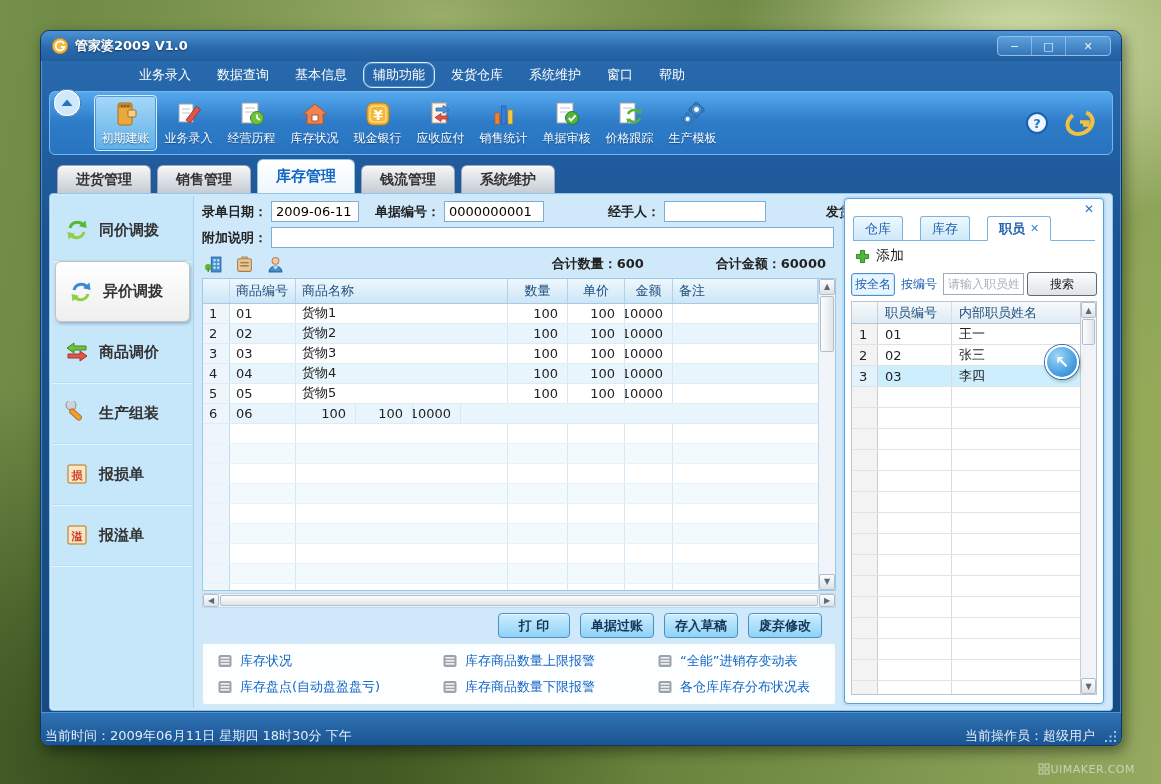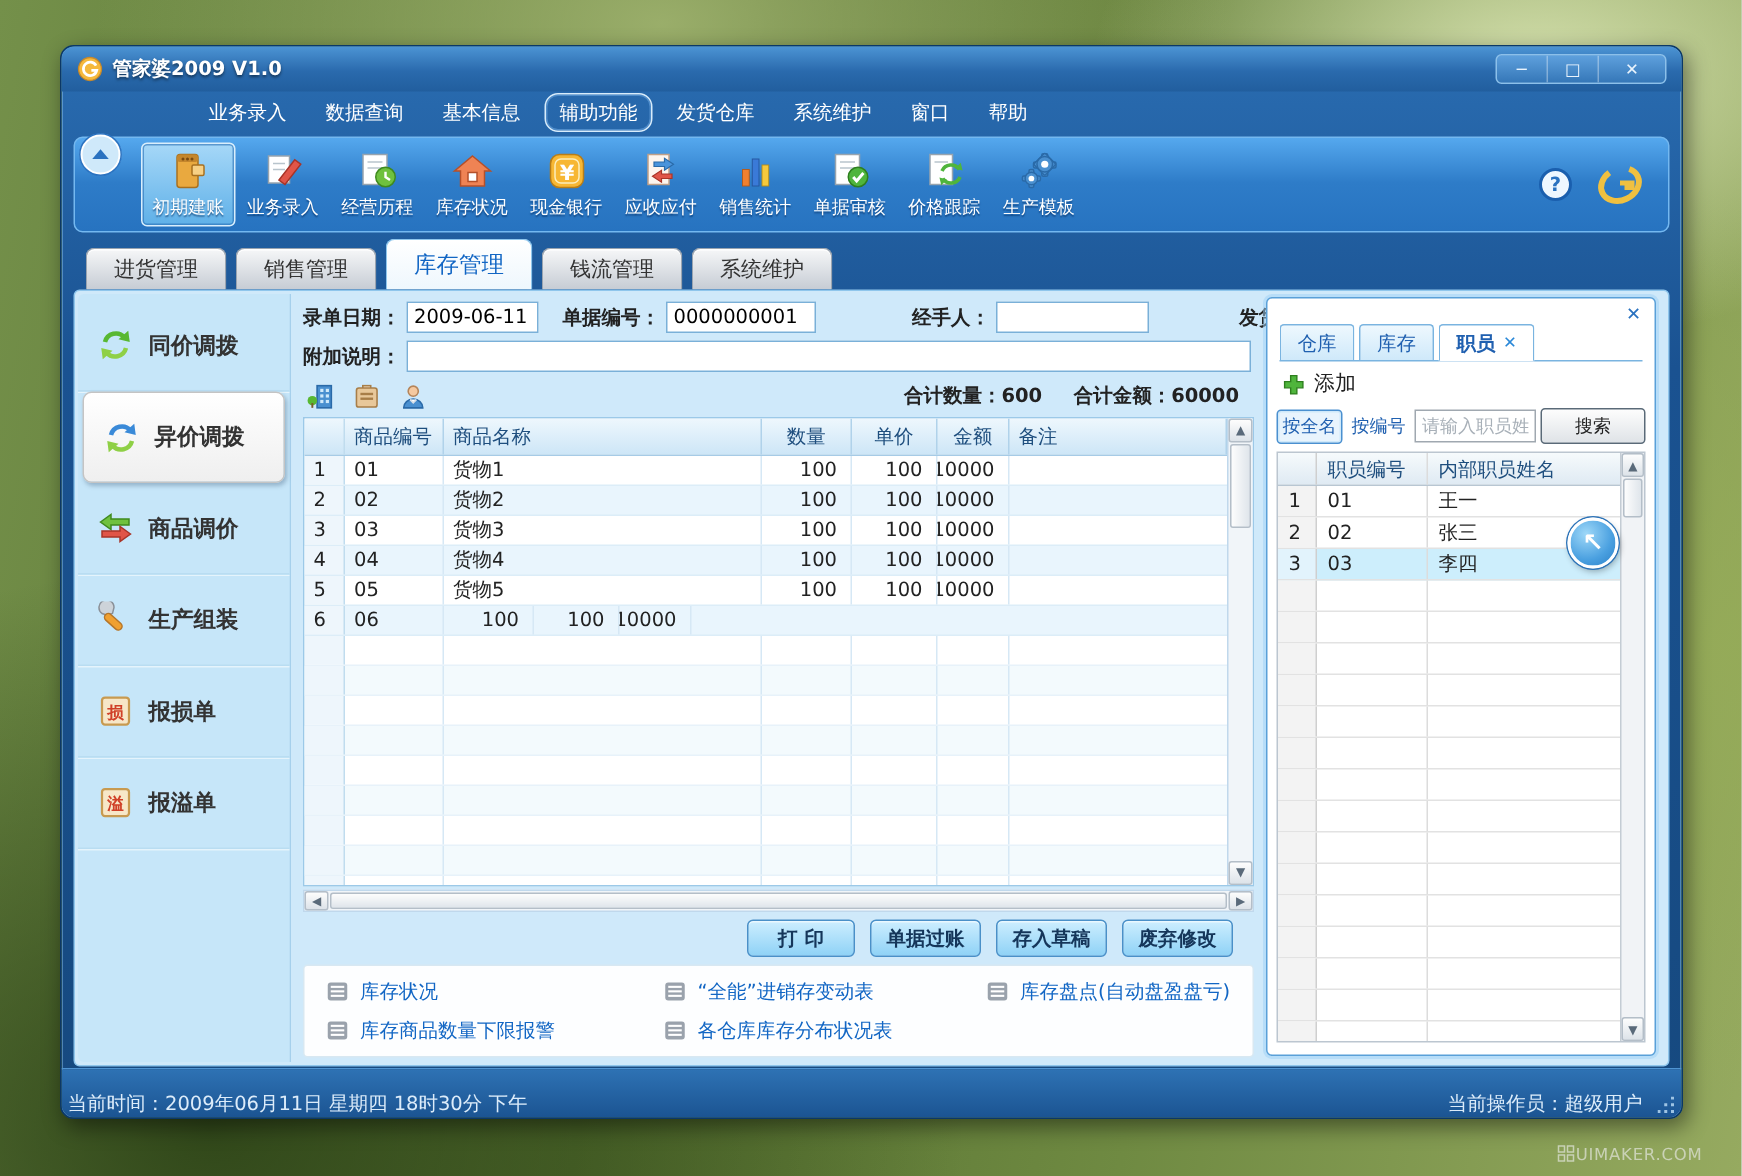--- a/index.html
+++ b/index.html
@@ -42,21 +42,21 @@
   .titem.active{background:linear-gradient(#a6d8f8,#5fb0e8);border:1px solid #d9eefc;
     box-shadow:inset 0 0 0 1px rgba(40,110,180,.6)}
   .ticon{width:28px;height:28px;display:flex}
   .tlabel{color:#fff;font-size:12px;white-space:nowrap;text-shadow:0 1px 1px rgba(0,40,90,.6)}
   .toolbar-right{margin-left:auto;display:flex;align-items:center;gap:16px}
   .help-btn{width:22px;height:22px;border-radius:50%;background:#eef7ff;border:2px solid #1a5fae;
     color:#2a72c0;font-weight:bold;font-size:13px;display:flex;align-items:center;justify-content:center}
   .glogo{width:32px;height:30px;display:flex}
   
   .tabrow{position:absolute;left:16px;top:128px;right:16px;height:34px;display:flex;gap:6px;align-items:flex-end}
-  .tab{height:28px;padding:0 18px;display:flex;align-items:center;font-size:14px;font-weight:normal;color:#333;
+  .tab{height:28px;padding:0 18px;display:flex;align-items:center;font-size:14px;font-weight:bold;color:#333;
     background:linear-gradient(#f6f7f8,#c6ccd4);border:1px solid #9aa4b0;border-bottom:none;
     border-radius:6px 6px 0 0;box-shadow:inset 0 1px 0 #fff}
   .tab.active{height:34px;background:linear-gradient(#ffffff,#eef7fd);color:#1266c4;font-size:15px;
     border-color:#8fc6ec}
   
   .content{position:absolute;left:8px;right:8px;top:162px;bottom:34px;background:#cfe9fa;
     border-radius:4px;border:1px solid #8fc6ec}
   
   .sidebar{position:absolute;left:2px;top:2px;bottom:2px;width:142px;background:#c6e6f9;
     border-right:1px solid #a6d0ec;border-radius:4px 0 0 4px;padding-top:4px}
@@ -67,21 +67,21 @@
     margin:0 3px;box-shadow:1px 2px 3px rgba(60,90,120,.35)}
   .sicon{width:24px;height:24px;display:flex}
   
   .main{position:absolute;left:152px;right:276px;top:5px;bottom:5px;display:flex;flex-direction:column}
   .formrow{display:flex;align-items:center;height:27px;gap:4px}
   .flabel{font-size:13px;font-weight:bold;color:#222;white-space:nowrap}
   .finput{height:21px;border:1px solid #7ab0d8;background:#fff;font-size:13px;padding:0 4px;
     font-family:"DejaVu Sans","Liberation Sans",sans-serif}
   .iconsrow{display:flex;align-items:center;height:28px;gap:12px;padding-left:2px}
   .mini-icon{width:19px;height:19px;display:flex}
-  .totals{margin-left:auto;display:flex;gap:21px;padding-right:10px}
+  .totals{margin-left:auto;display:flex;gap:72px;padding-right:10px}
   .total-item{font-size:13px;font-weight:bold;color:#222}
   
   .grid-wrap{height:313px;border:1px solid #9cc9e8;background:#fff;display:flex}
   .grid-body{flex:1;overflow:hidden;display:flex;flex-direction:column}
   .grow{display:flex;height:20px;flex:none}
   .grow.header{height:25px;background:linear-gradient(#eef7fd,#cde6f7);
     border-bottom:1px solid #a6cbe6}
   .gcell{border-right:1px solid #d6e8f5;font-size:13px;color:#222;display:flex;align-items:center;
     padding:0 6px;overflow:hidden;white-space:nowrap}
   .header .gcell{color:#1e4e7e;border-right:1px solid #b0d2ea;justify-content:flex-start}
@@ -116,21 +116,21 @@
     padding:5px 4px 5px 14px;row-gap:2px}
   .linkitem{display:flex;align-items:center;gap:7px}
   .linkitem .ltext{font-size:13px;color:#1266c4}
   .licon{width:16px;height:16px;display:flex}
   
   .rpanel{position:absolute;right:8px;top:4px;bottom:6px;width:260px;background:#fff;
     border:1px solid #5aa0d8;border-radius:4px;box-shadow:0 0 0 2px rgba(160,210,245,.5)}
   .panel-close{position:absolute;top:3px;right:9px;color:#2a72c0;font-weight:bold;font-size:12px}
   .ptabs{position:absolute;left:8px;top:17px;right:8px;height:25px;display:flex;border-bottom:1px solid #7ab4e0}
   .ptab{font-size:13px;color:#2060b0;padding:3px 11px;background:linear-gradient(#eef8fe,#cfe9fa);
-    border:1px solid #7ab4e0;border-bottom:none;border-radius:3px 3px 0 0;margin-right:3px;
+    border:1px solid #7ab4e0;border-bottom:none;border-radius:3px 3px 0 0;margin-right:17px;
     display:flex;align-items:center;gap:5px}
   .ptab.active{background:#fff;font-weight:bold;margin-bottom:-1px;border-bottom:1px solid #fff}
   .ptab .tclose{color:#2a88d8;font-weight:bold;font-size:11px}
   .addrow{position:absolute;left:10px;top:48px;display:flex;align-items:center;gap:6px}
   .addrow .atext{font-size:14px;color:#222}
   .plus-icon{width:15px;height:15px;display:flex}
   .searchrow{position:absolute;left:6px;right:6px;top:72px;height:26px;display:flex;align-items:center;gap:3px}
   .fbtn{font-size:12px;color:#2060b0;padding:2px 3px;white-space:nowrap}
   .fbtn.sel{border:1px solid #4a90d0;border-radius:3px;background:#e8f4fd;
     box-shadow:inset 0 0 0 1px #cfe9fa}
@@ -643,20 +643,31 @@
         </div>
         <div class="linkitem">
           <span class="licon">
               <svg viewBox="0 0 16 16">
                 <rect x="1.5" y="2" width="13" height="12" rx="2" fill="#9aa2ac"></rect>
                 <rect x="3.5" y="4.2" width="9" height="1.4" fill="#fff"></rect>
                 <rect x="3.5" y="7.2" width="9" height="1.4" fill="#fff"></rect>
                 <rect x="3.5" y="10.2" width="9" height="1.4" fill="#fff"></rect>
               </svg>
             </span>
+          <span class="ltext">库存商品数量上限报警</span>
+        </div>
+        <div class="linkitem">
+          <span class="licon">
+              <svg viewBox="0 0 16 16">
+                <rect x="1.5" y="2" width="13" height="12" rx="2" fill="#9aa2ac"></rect>
+                <rect x="3.5" y="4.2" width="9" height="1.4" fill="#fff"></rect>
+                <rect x="3.5" y="7.2" width="9" height="1.4" fill="#fff"></rect>
+                <rect x="3.5" y="10.2" width="9" height="1.4" fill="#fff"></rect>
+              </svg>
+            </span>
           <span class="ltext">“全能”进销存变动表</span>
         </div>
         <div class="linkitem">
           <span class="licon">
               <svg viewBox="0 0 16 16">
                 <rect x="1.5" y="2" width="13" height="12" rx="2" fill="#9aa2ac"></rect>
                 <rect x="3.5" y="4.2" width="9" height="1.4" fill="#fff"></rect>
                 <rect x="3.5" y="7.2" width="9" height="1.4" fill="#fff"></rect>
                 <rect x="3.5" y="10.2" width="9" height="1.4" fill="#fff"></rect>
               </svg>

